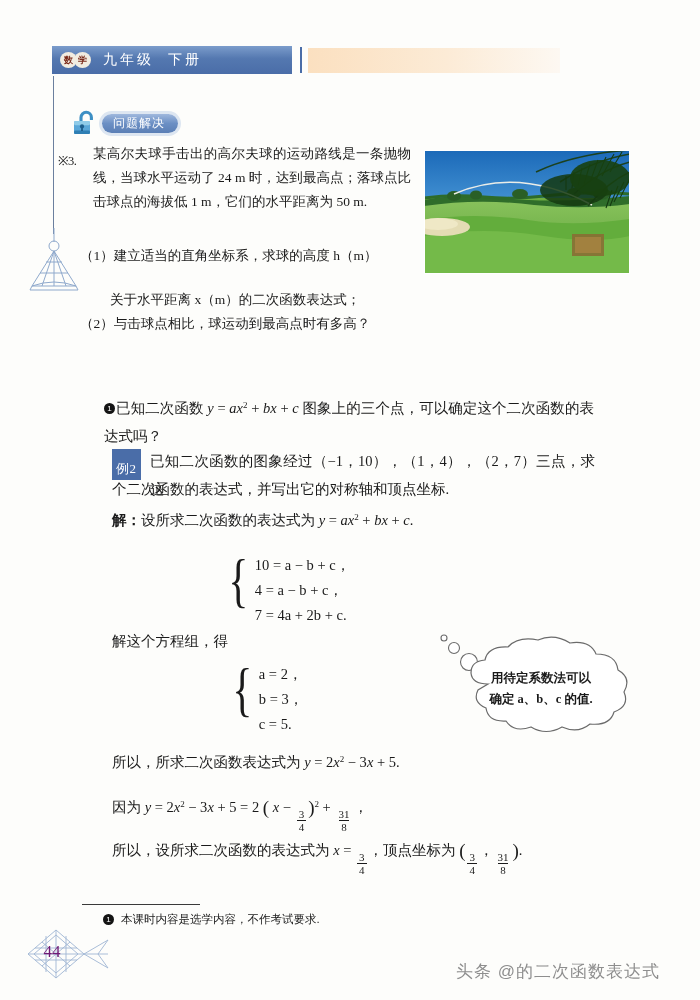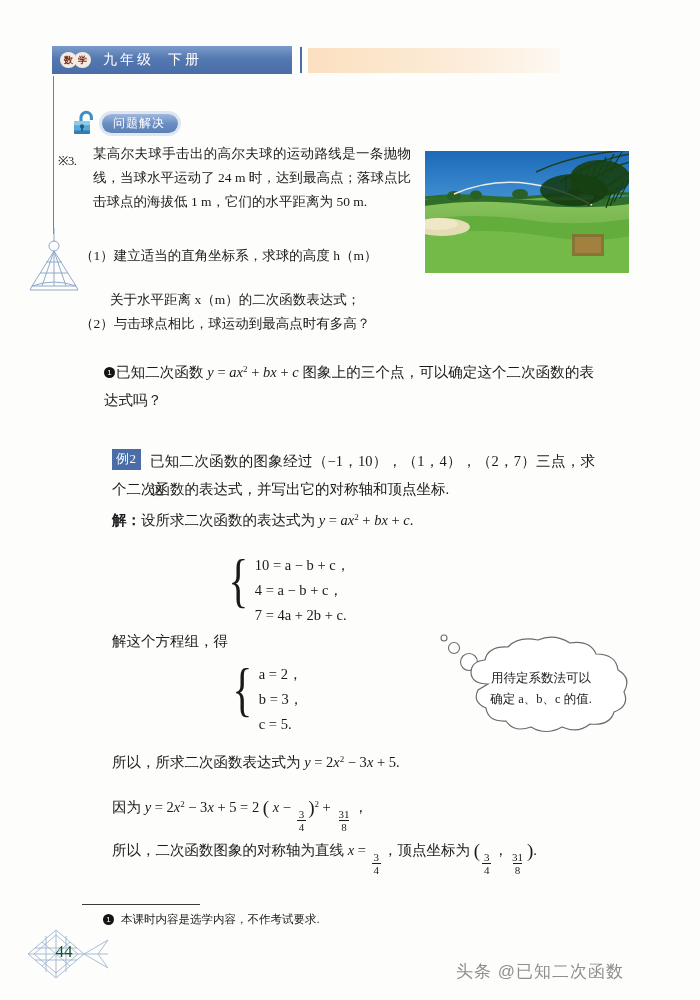--- a/index.html
+++ b/index.html
@@ -140,21 +140,21 @@
     position: absolute;
     left: 424px; top: 150px;
     width: 206px; height: 124px;
     overflow: hidden;
     background: #2f7fbf;
   }
 
   
   .q-block {
     position: absolute;
-    left: 104px; top: 355px;
+    left: 104px; top: 391px;
     width: 490px;
     font-size: 14.5px;
     line-height: 28px;
     text-align: justify;
   }
   .fn-mark {
     display: inline-block;
     width: 11px; height: 11px;
     line-height: 11px;
     border-radius: 50%;
@@ -167,21 +167,21 @@
     font-family: "Liberation Sans", sans-serif;
   }
 
   
   .ex-badge {
     position: absolute;
     left: 112px; top: 449px;
     background: #4a6da8;
     color: #ffffff;
     font-size: 13px;
-    padding: 1px 4px 2px 4px;
+    padding: 11px 4px 2px 4px;
     letter-spacing: 0.5px;
     font-family: "Liberation Serif", serif;
   }
   .ex-body {
     position: absolute;
     left: 150px; top: 447px;
     width: 445px;
     font-size: 14.5px;
     line-height: 28px;
     text-align: justify;
@@ -263,20 +263,21 @@
     width: 196px; height: 108px;
   }
   .bubble-text {
     position: absolute;
     left: 466px; top: 668px;
     width: 150px;
     font-size: 12.5px;
     line-height: 21px;
     text-align: center;
     color: #1a1a1a;
+    font-weight: bold;
   }
 
   
   .fn-rule {
     position: absolute;
     left: 82px; top: 904px;
     width: 118px; height: 1px;
     background: #3a3a3a;
   }
   .fn-text {
@@ -290,25 +291,25 @@
   .fn-text .fn-mark { margin-right: 7px; }
 
   
   .pagenum-orn {
     position: absolute;
     left: 26px; top: 926px;
     width: 96px; height: 62px;
   }
   .pagenum {
     position: absolute;
-    left: 44px; top: 942px;
+    left: 32px; top: 942px;
     width: 40px;
     text-align: center;
     font-size: 17px;
-    color: #14532d;
+    color: #701a75;
     font-family: "Liberation Serif", serif;
   }
 
   
   .watermark {
     position: absolute;
     left: 456px; top: 960px;
     font-size: 17px;
     color: #8e8e8e;
     letter-spacing: 1px;
@@ -495,21 +496,21 @@
     <span>因为 </span><span class="mi">y</span><span class="mn"> = 2</span><span class="mi">x</span><sup class="p">2</sup><span class="mn"> − 3</span><span class="mi">x</span><span class="mn"> + 5 = 2 </span><span class="big-paren">(</span><span class="mi"> x</span><span class="mn"> − </span><span class="frac">
         <span class="num">3</span>
         <span class="den">4</span>
       </span><span class="big-paren">)</span><sup class="p">2</sup><span class="mn"> + </span><span class="frac">
         <span class="num">31</span>
         <span class="den">8</span>
       </span><span class="mn">，</span>
   </div>
 
   <div class="final-line">
-    <span>所以，二次函数图象的对称轴为直线 </span><span class="mi">x</span><span class="mn"> = </span><span class="frac">
+    <span>所以，设所求二次函数的表达式为 </span><span class="mi">x</span><span class="mn"> = </span><span class="frac">
         <span class="num">3</span>
         <span class="den">4</span>
       </span><span class="mn">，</span><span>顶点坐标为 </span><span class="big-paren">(</span><span class="frac">
         <span class="num">3</span>
         <span class="den">4</span>
       </span><span class="mn">，</span><span class="frac">
         <span class="num">31</span>
         <span class="den">8</span>
       </span><span class="big-paren">)</span><span class="mn">.</span>
   </div>
@@ -527,15 +528,15 @@
       <path d="M2 28 L58 28 M30 4 L30 52"></path>
       <path d="M16 16 L44 40 M44 16 L16 40"></path>
       <path d="M9 22 L51 22 M9 34 L51 34"></path>
       <path d="M20 10 L20 46 M40 10 L40 46"></path>
       <path d="M58 28 L82 14 L72 28 L82 42 Z"></path>
       <path d="M58 28 L82 28"></path>
     </g>
   </svg>
   <div class="pagenum">44</div>
 
-  <div class="watermark">头条 @已知二次函数</div>
+  <div class="watermark">头条 @的二次函数表达式</div>
 
 </div>
 
 </body></html>

